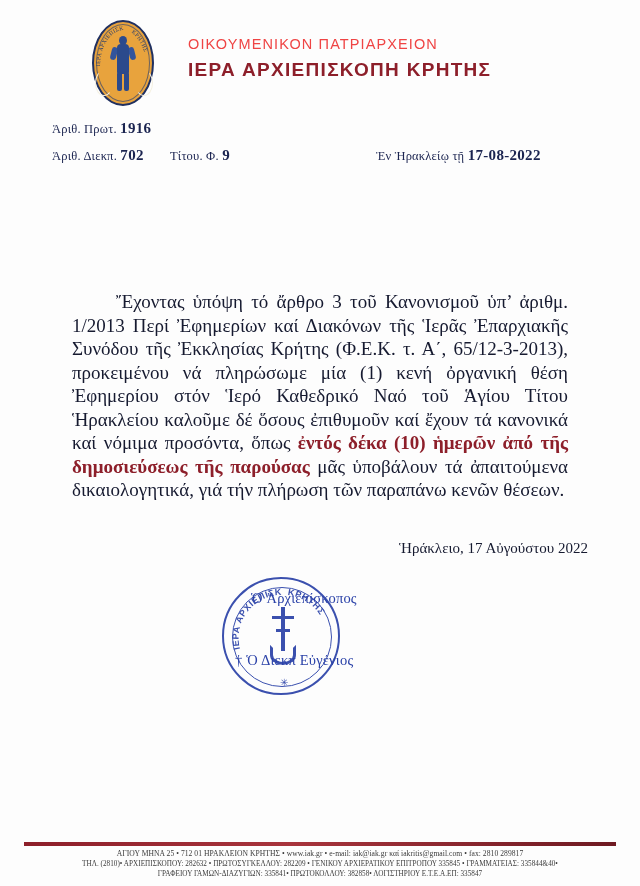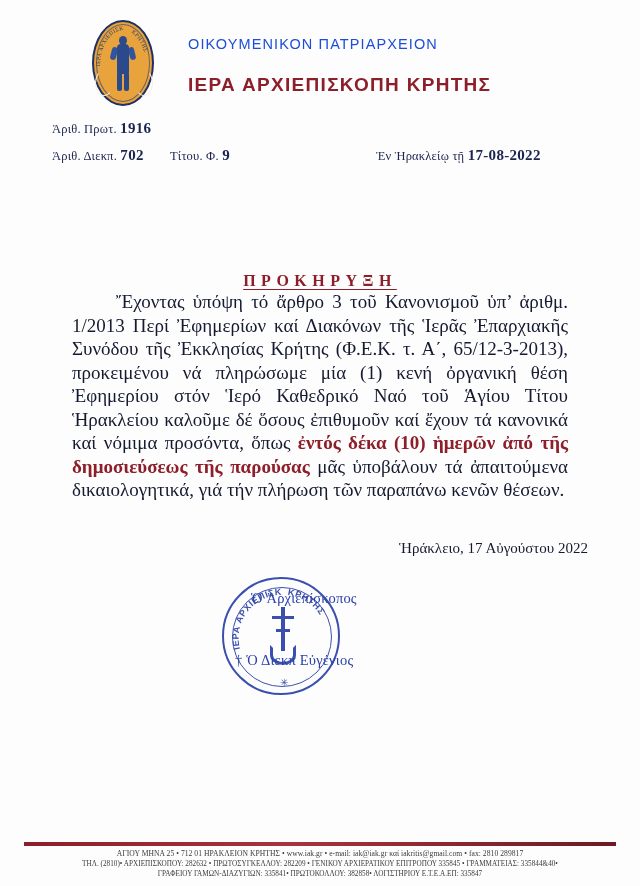--- a/index.html
+++ b/index.html
@@ -127,25 +127,25 @@
   .header-titles {
     position: absolute;
     left: 188px;
     top: 22px;
     width: 420px;
   }
   .hdr-line1 {
     font-family: "Liberation Sans", sans-serif;
     font-size: 14.5px;
     letter-spacing: 1.1px;
-    color: #1d4ed8;
+    color: #ef4444;
     white-space: nowrap;
   }
   .hdr-line2 {
-    margin-top: 22px;
+    margin-top: 7px;
     font-family: "Liberation Sans", sans-serif;
     font-size: 19px;
     font-weight: 700;
     letter-spacing: 1.3px;
     color: #8d1f2a;
     white-space: nowrap;
   }
 
   
   .refblock {
@@ -388,21 +388,20 @@
         <span class="ref-label">Τίτου. Φ.</span>
         <span class="ref-value">9</span>
       </div>
       <div class="ref-place">
         <span class="ref-label">Ἐν Ἡρακλείῳ τῇ</span>
         <span class="ref-value">17-08-2022</span>
       </div>
     </div>
   </div>
 
-  <div class="doc-title">ΠΡΟΚΗΡΥΞΗ</div>
 
   <div class="body-text">
     <p><span>Ἔχοντας ὑπόψη τό ἄρθρο 3 τοῦ Κανονισμοῦ ὑπ’ ἀριθμ. 1/2013 Περί Ἐφημερίων καί Διακόνων τῆς Ἱερᾶς Ἐπαρχιακῆς Συνόδου τῆς Ἐκκλησίας Κρήτης (Φ.Ε.Κ. τ. Α΄, 65/12-3-2013), προκειμένου νά πληρώσωμε μία (1) κενή ὀργανική θέση Ἐφημερίου στόν Ἱερό Καθεδρικό Ναό τοῦ Ἁγίου Τίτου Ἡρακλείου καλοῦμε δέ ὅσους ἐπιθυμοῦν καί ἔχουν τά κανονικά καί νόμιμα προσόντα, ὅπως </span><span class="hl">ἐντός δέκα (10) ἡμερῶν ἀπό τῆς δημοσιεύσεως τῆς παρούσας</span><span> μᾶς ὑποβάλουν τά ἀπαιτούμενα δικαιολογητικά, γιά τήν πλήρωση τῶν   παραπάνω κενῶν θέσεων.</span></p>
   </div>
 
   <div class="sign-place">Ἡράκλειο, 17 Αὐγούστου 2022</div>
 
   <div class="signature-area">
     <div class="stamp">
       <div class="stamp-inner"></div>

